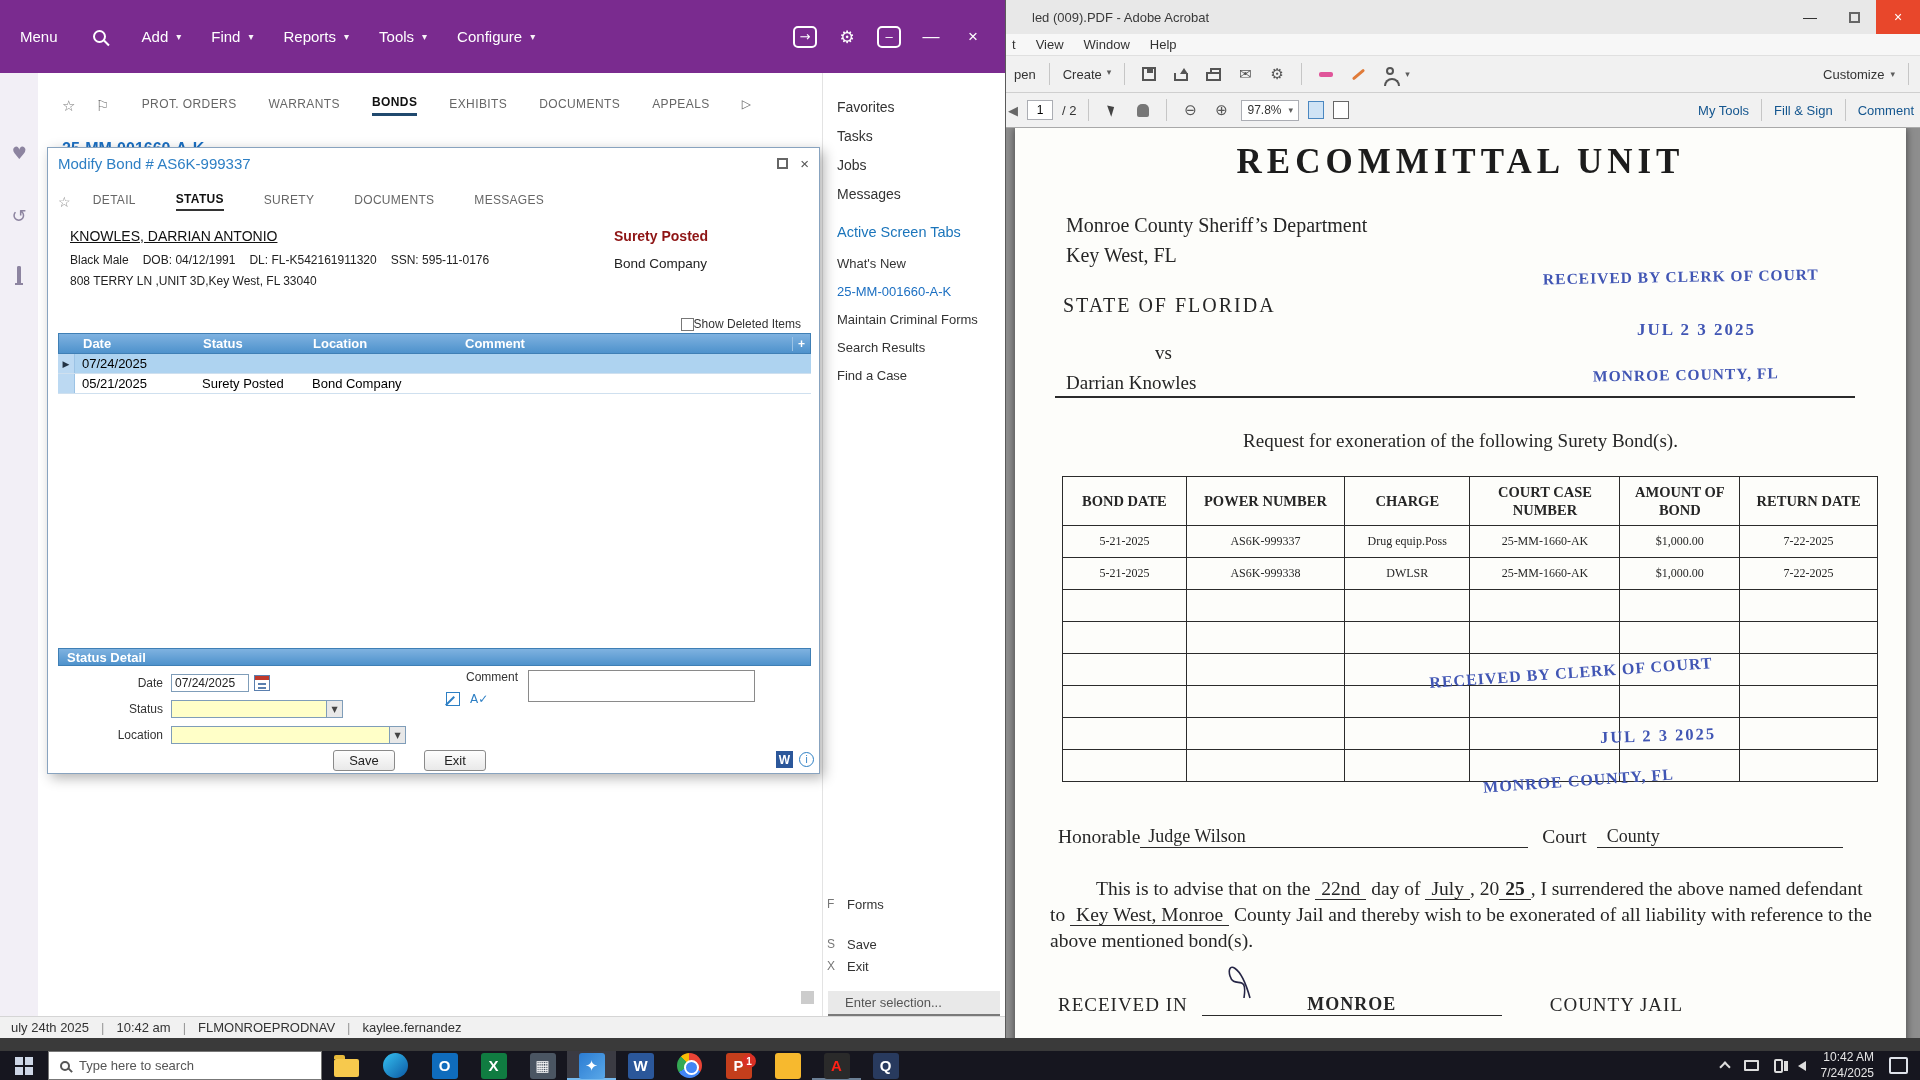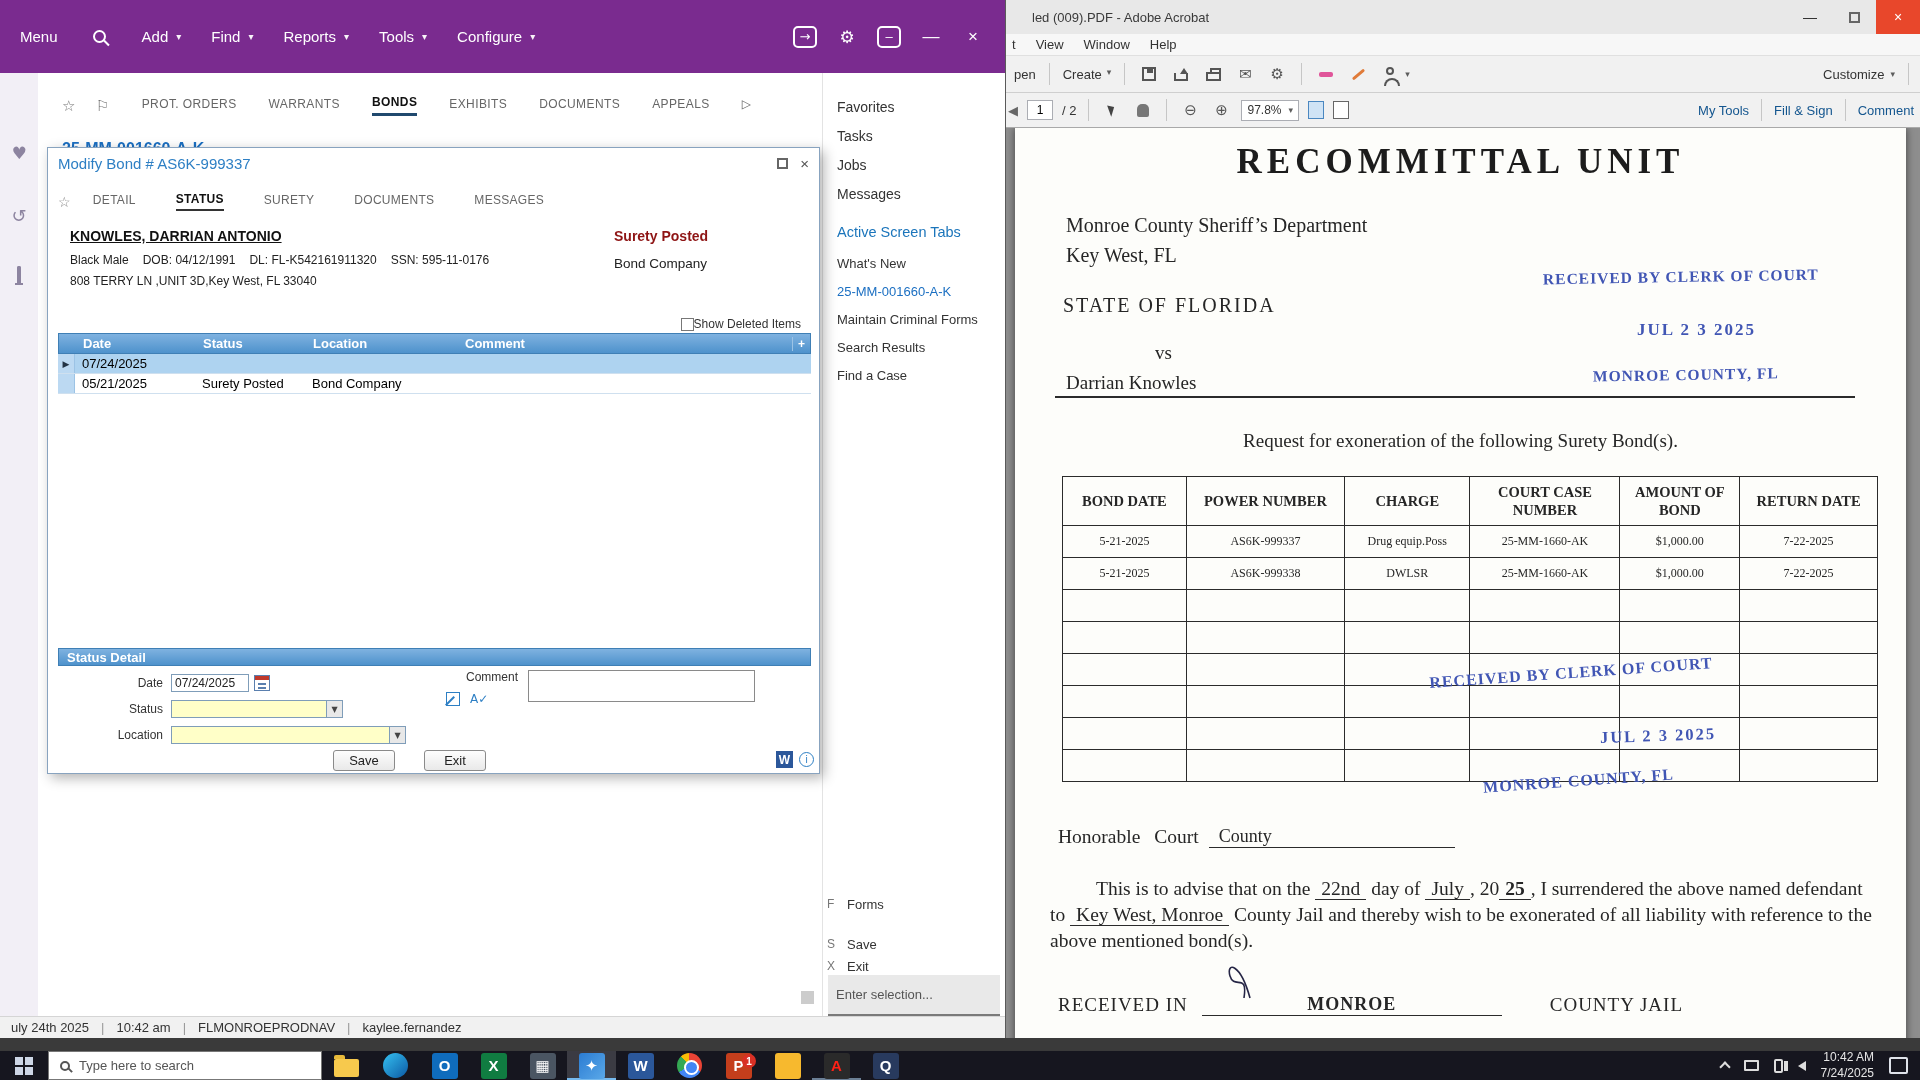--- a/index.html
+++ b/index.html
@@ -34,37 +34,37 @@
   .case-type{font-size:13px;margin-top:7px;color:#222}
   .case-type .lbl{color:#555;margin-right:8px}
   .grip{position:absolute;right:8px;bottom:12px;width:13px;height:13px;background:#cccccc}
   .app-sidebar{position:absolute;right:0;top:0;bottom:0;width:183px;background:#fff;border-left:1px solid #e3e3e3;padding:26px 6px 0 14px;color:#333}
   .sb-link{font-size:14px;margin-bottom:13px;cursor:pointer}
   .sb-header{color:#1b75bb;font-size:14.5px;margin:22px 0 16px;cursor:pointer}
   .sb-tab{font-size:13px;margin-bottom:13px;cursor:pointer}
   .sb-tab.blue{color:#1b6fc2}
   .sb-shortcut{position:absolute;left:4px;display:flex;font-size:13px;cursor:pointer}
   .sc-key{width:20px;color:#777;font-size:12px}
-  .selection-box{position:absolute;left:5px;right:5px;bottom:0;height:41px;background:#e9e9e9;border-bottom:2px solid #7a7a7a;color:#555;font-size:13px;display:flex;align-items:center;padding-left:8px}
+  .selection-box{position:absolute;left:5px;right:5px;bottom:0;height:25px;background:#e9e9e9;border-bottom:2px solid #7a7a7a;color:#555;font-size:13px;display:flex;align-items:center;padding-left:17px}
   .app-statusbar{position:absolute;left:0;right:0;bottom:0;height:22px;background:#f1f1f1;border-top:1px solid #d5d5d5;display:flex;align-items:center;font-size:13px;color:#333;padding-left:11px;gap:12px}
   .ssep{color:#999}
 
   
   #bond-modal{position:absolute;left:47px;top:147px;width:773px;height:627px;background:#fff;border:1px solid #88a3bf;box-shadow:4px 4px 12px rgba(0,0,0,.3);z-index:6}
   .bm-titlebar{position:absolute;top:0;left:0;right:0;height:30px;display:flex;align-items:center;padding:0 10px}
   .bm-title{color:#2d7fc4;font-size:15px}
   .bm-controls{margin-left:auto;display:flex;gap:12px;color:#555;align-items:center}
   .box-btn{width:11px;height:11px;border:2px solid #666;cursor:pointer}
   .x-btn{font-size:15px;cursor:pointer}
   .bm-tabs{position:absolute;top:44px;left:10px;right:10px;display:flex;align-items:center;gap:40px;font-size:12px;color:#666;letter-spacing:.3px}
   .bm-tab{cursor:pointer;padding-bottom:3px}
   .bm-tab.active{color:#111;font-weight:bold;border-bottom:2px solid #333}
   .bm-star{color:#888;font-size:14px;margin-right:-18px}
   .bm-person{position:absolute;top:80px;left:22px;right:240px}
-  .bm-name{font-weight:bold;font-size:14px;text-decoration:underline;color:#111;cursor:pointer}
+  .bm-name{font-weight:normal;font-size:14px;text-decoration:underline;color:#111;cursor:pointer}
   .bm-details{font-size:12px;color:#222;margin-top:9px;display:flex;gap:14px;white-space:nowrap}
   .bm-addr{font-size:12px;color:#222;margin-top:7px}
   .bm-right{position:absolute;left:566px;top:80px}
   .bm-surety{color:#8e1414;font-weight:bold;font-size:14px}
   .bm-company{color:#222;font-size:13.5px;margin-top:12px}
   .bm-showdel{position:absolute;top:169px;right:18px;display:flex;align-items:center;font-size:12px;color:#333}
   .cbx{width:13px;height:13px;border:1px solid #777;background:#fff;cursor:pointer}
   .bm-grid{position:absolute;top:185px;left:10px;width:753px;font-size:13px}
   .g-header{display:flex;background:linear-gradient(#7fb2e0,#4e92cc);color:#fff;font-weight:bold;height:21px;align-items:center;border:1px solid #3f7fb5}
   .gh{padding-left:7px}
@@ -550,20 +550,21 @@
               </tr>
         </tbody>
           </table>
 
         <div class="pp stamp" style="left:414px;top:536px;font-size:16px;letter-spacing:1px;transform:rotate(-4deg)">RECEIVED BY CLERK OF COURT</div>
         <div class="pp stamp" style="left:585px;top:598px;font-size:16.5px;letter-spacing:2px;transform:rotate(-2deg)">JUL 2 3  2025</div>
         <div class="pp stamp" style="left:468px;top:644px;font-size:16px;letter-spacing:1px;transform:rotate(-4deg)">MONROE COUNTY, FL</div>
 
         <div class="pp" style="left:43px;top:698px;font-size:19.5px;display:flex;align-items:flex-end">
           <span>Honorable</span>
+          <span class="uline" style="width:388px;padding-left:8px;font-size:18px">Judge Wilson</span>
           <span style="margin-left:14px">Court</span>
           <span class="uline" style="width:246px;padding-left:10px;font-size:18px;margin-left:10px">County</span>
         </div>
 
         <div class="p-advise">
           <span>This is to advise that on the </span><span class="uu">22nd</span><span> day of </span><span class="uu">July</span><span>, 20</span><span class="uu" style="font-weight:bold">25</span><span>, I surrendered the above named defendant to </span><span class="uu">Key West, Monroe</span><span> County Jail and thereby wish to be exonerated of all liability with reference to the above mentioned bond(s).</span>
         </div>
 
         <svg class="pp" style="left:205px;top:826px" width="40" height="46">
           <path d="M30,44 C20,8 6,8 10,22 C14,36 28,18 24,44" stroke="#252545" stroke-width="1.6" fill="none"></path>

